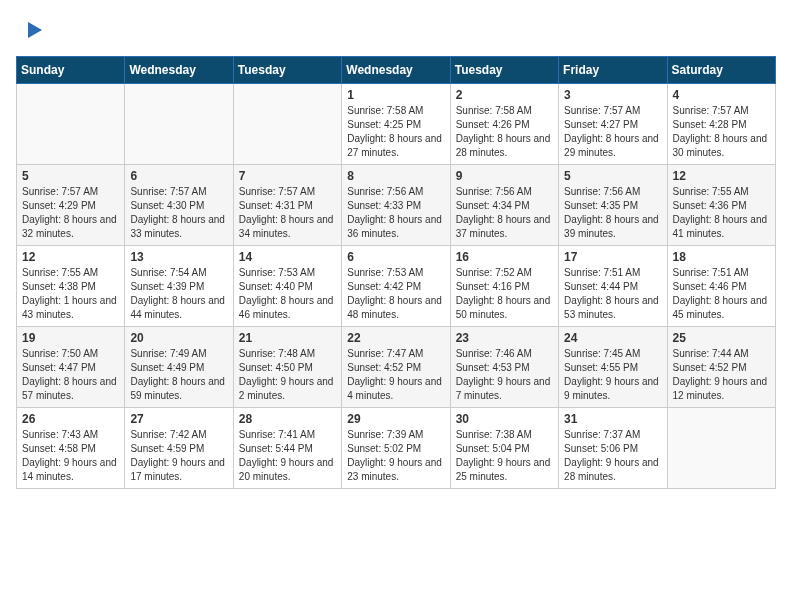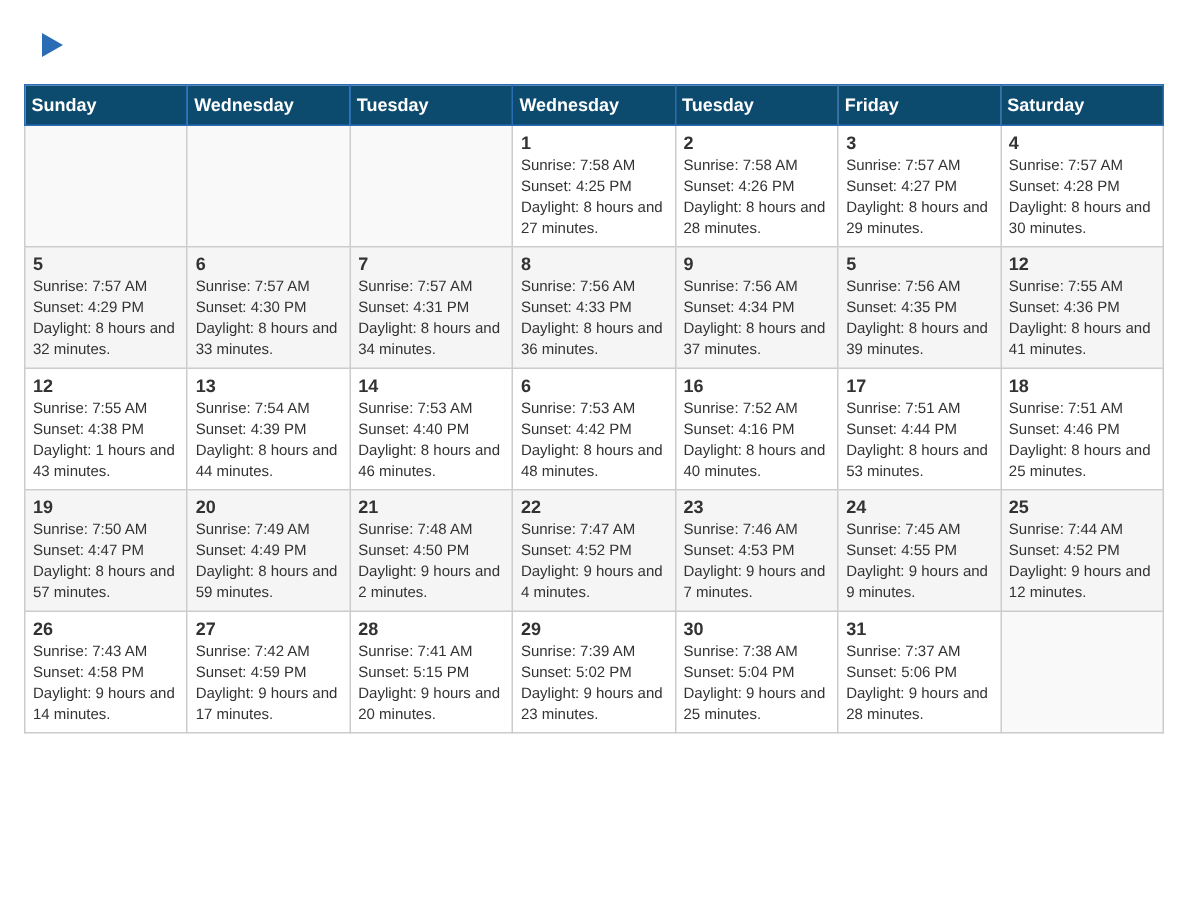--- a/index.html
+++ b/index.html
@@ -187,29 +187,29 @@
         <td>
           <span class="day-num">14</span>
           <div class="day-info"><span>Sunrise: 7:53 AM</span><br><span>Sunset: 4:40 PM</span><br><span>Daylight: 8 hours and 46 minutes.</span></div>
         </td>
         <td>
           <span class="day-num">6</span>
           <div class="day-info"><span>Sunrise: 7:53 AM</span><br><span>Sunset: 4:42 PM</span><br><span>Daylight: 8 hours and 48 minutes.</span></div>
         </td>
         <td>
           <span class="day-num">16</span>
-          <div class="day-info"><span>Sunrise: 7:52 AM</span><br><span>Sunset: 4:16 PM</span><br><span>Daylight: 8 hours and 40 minutes.</span></div>
+          <div class="day-info"><span>Sunrise: 7:52 AM</span><br><span>Sunset: 4:16 PM</span><br><span>Daylight: 8 hours and 50 minutes.</span></div>
         </td>
         <td>
           <span class="day-num">17</span>
           <div class="day-info"><span>Sunrise: 7:51 AM</span><br><span>Sunset: 4:44 PM</span><br><span>Daylight: 8 hours and 53 minutes.</span></div>
         </td>
         <td>
           <span class="day-num">18</span>
-          <div class="day-info"><span>Sunrise: 7:51 AM</span><br><span>Sunset: 4:46 PM</span><br><span>Daylight: 8 hours and 25 minutes.</span></div>
+          <div class="day-info"><span>Sunrise: 7:51 AM</span><br><span>Sunset: 4:46 PM</span><br><span>Daylight: 8 hours and 45 minutes.</span></div>
         </td>
       </tr>
       <tr>
         <td>
           <span class="day-num">19</span>
           <div class="day-info"><span>Sunrise: 7:50 AM</span><br><span>Sunset: 4:47 PM</span><br><span>Daylight: 8 hours and 57 minutes.</span></div>
         </td>
         <td>
           <span class="day-num">20</span>
           <div class="day-info"><span>Sunrise: 7:49 AM</span><br><span>Sunset: 4:49 PM</span><br><span>Daylight: 8 hours and 59 minutes.</span></div>
@@ -239,21 +239,21 @@
         <td>
           <span class="day-num">26</span>
           <div class="day-info"><span>Sunrise: 7:43 AM</span><br><span>Sunset: 4:58 PM</span><br><span>Daylight: 9 hours and 14 minutes.</span></div>
         </td>
         <td>
           <span class="day-num">27</span>
           <div class="day-info"><span>Sunrise: 7:42 AM</span><br><span>Sunset: 4:59 PM</span><br><span>Daylight: 9 hours and 17 minutes.</span></div>
         </td>
         <td>
           <span class="day-num">28</span>
-          <div class="day-info"><span>Sunrise: 7:41 AM</span><br><span>Sunset: 5:15 PM</span><br><span>Daylight: 9 hours and 20 minutes.</span></div>
+          <div class="day-info"><span>Sunrise: 7:41 AM</span><br><span>Sunset: 5:44 PM</span><br><span>Daylight: 9 hours and 20 minutes.</span></div>
         </td>
         <td>
           <span class="day-num">29</span>
           <div class="day-info"><span>Sunrise: 7:39 AM</span><br><span>Sunset: 5:02 PM</span><br><span>Daylight: 9 hours and 23 minutes.</span></div>
         </td>
         <td>
           <span class="day-num">30</span>
           <div class="day-info"><span>Sunrise: 7:38 AM</span><br><span>Sunset: 5:04 PM</span><br><span>Daylight: 9 hours and 25 minutes.</span></div>
         </td>
         <td>

